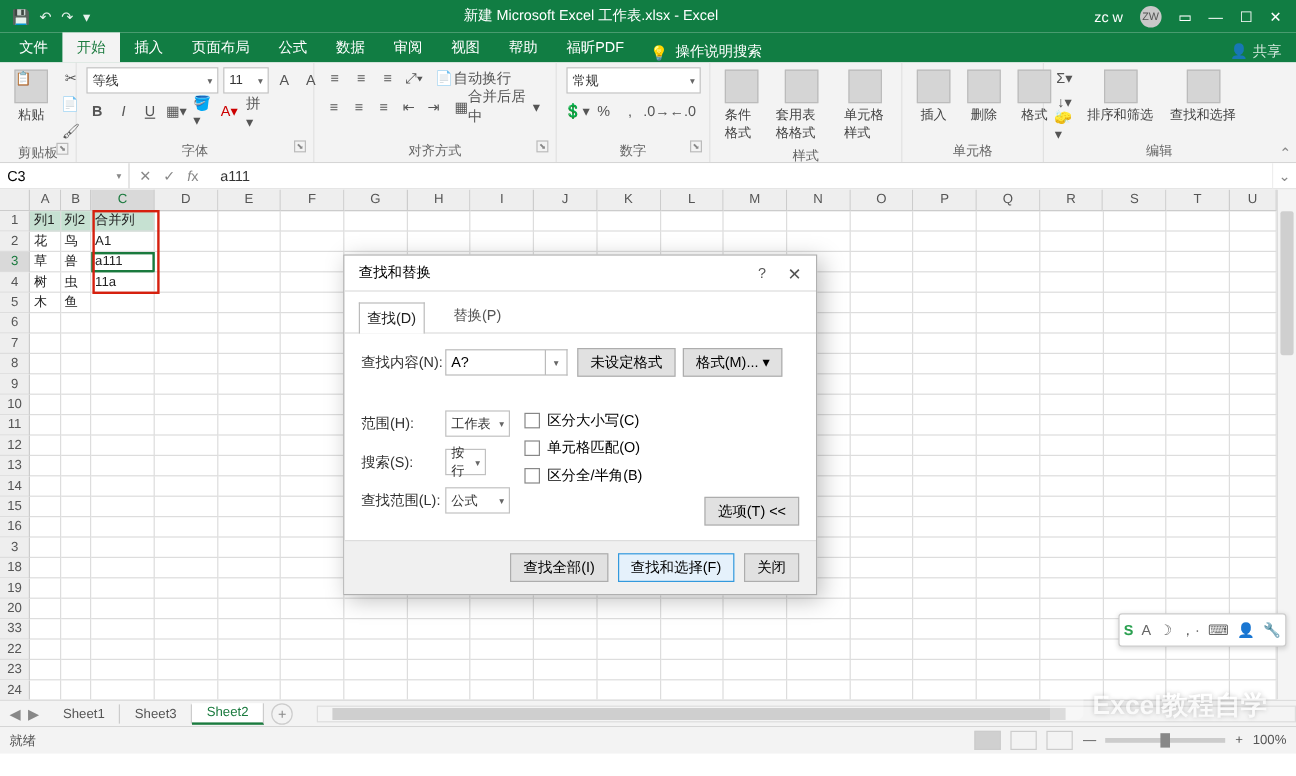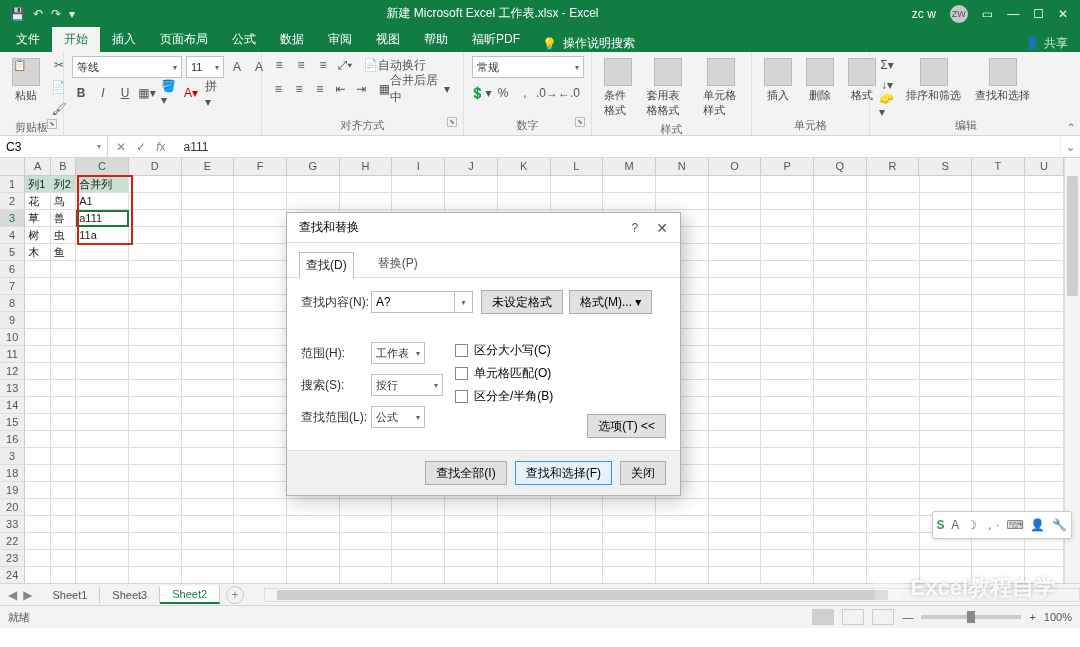--- a/index.html
+++ b/index.html
@@ -176,20 +176,21 @@
       <div class="row">
         <span class="small-ico" style="font-weight:bold">B</span>
         <span class="small-ico" style="font-style:italic">I</span>
         <span class="small-ico" style="text-decoration:underline">U</span>
         <span class="small-ico">▦▾</span>
         <span class="small-ico">🪣▾</span>
         <span class="small-ico" style="color:#c00">A▾</span>
         <span class="small-ico">拼▾</span>
       </div>
     </div>
+    <div class="group-label"><span>字体</span><span class="dlg">⬊</span></div>
   </div>
 
   <div class="group" style="width:202px">
     <div class="group-body" style="flex-direction:column;gap:6px">
       <div class="row">
         <span class="small-ico">≡</span>
         <span class="small-ico">≡</span>
         <span class="small-ico">≡</span>
         <span class="small-ico">⤢▾</span>
         <span class="small-ico" style="width:auto;padding:0 4px">📄<span>自动换行</span></span>
@@ -957,21 +958,21 @@
       <div>
         <div class="dlg-row">
             <label>范围(H):</label>
             <div class="combo" style="width:54px">
               <span>工作表</span>
               <span class="arrow">▾</span>
             </div>
           </div>
         <div class="dlg-row">
             <label>搜索(S):</label>
-            <div class="combo" style="width:72px">
+            <div class="combo" style="width:34px">
               <span>按行</span>
               <span class="arrow">▾</span>
             </div>
           </div>
         <div class="dlg-row">
             <label>查找范围(L):</label>
             <div class="combo" style="width:54px">
               <span>公式</span>
               <span class="arrow">▾</span>
             </div>

